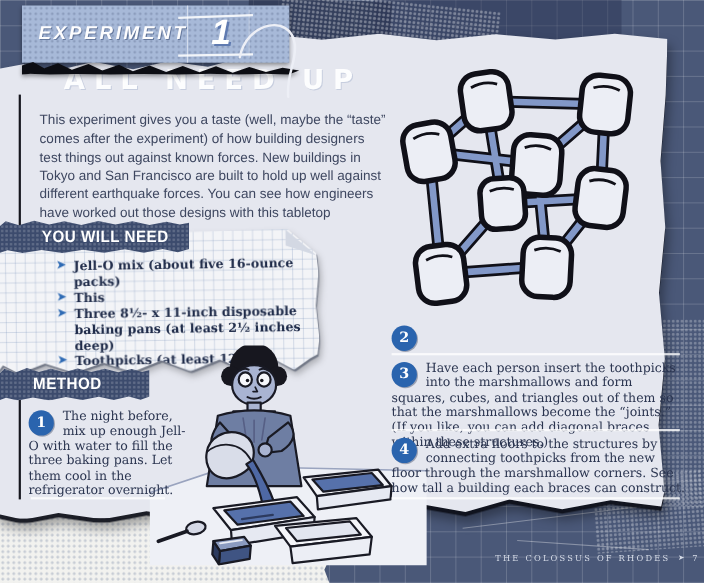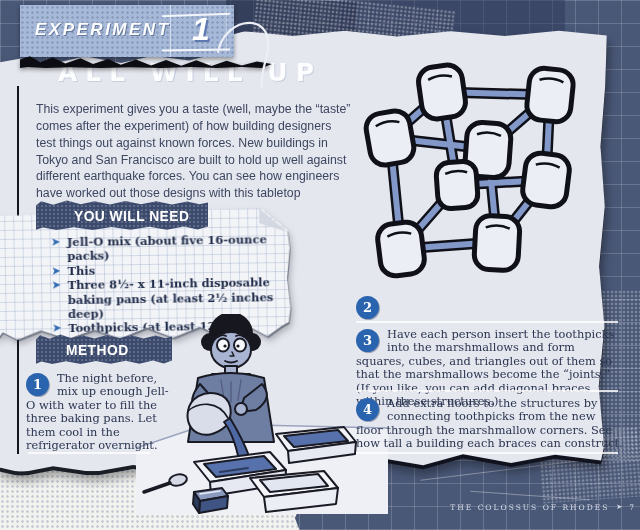--- a/index.html
+++ b/index.html
@@ -47,21 +47,21 @@
       612px 60px,607px 120px,611px 180px,605px 240px,610px 300px,604px 360px,609px 420px,606px 434px,
       560px 428px,516px 436px,468px 427px,428px 438px,378px 429px,330px 441px,298px 437px,258px 443px,
       218px 436px,178px 442px,138px 436px,98px 443px,58px 437px,26px 443px,0 437px);
   }
 
   .margin-line { position:absolute; left:17px; top:86px; width:2px; height:368px; background:#15161d; z-index:5; }
 
   
   .banner-wrap { position:absolute; left:20px; top:5px; z-index:10;
     filter:drop-shadow(0 2px 2px rgba(0,0,0,.4)); }
-  .banner { position:relative; width:214px; height:52px; background:#a7b9d8;
+  .banner { position:relative; width:243px; height:52px; background:#a7b9d8;
     background-image:radial-gradient(rgba(60,75,110,.25) 1px, transparent 1.5px); background-size:5px 5px; }
   .banner-label { position:absolute; left:15px; top:15px; color:#fdfdfe; font-weight:bold; font-style:italic;
     font-size:17px; letter-spacing:2.5px; text-shadow:1px 1px 0 rgba(60,80,120,.6); }
   .banner-vline { position:absolute; left:150px; top:0; width:1px; height:52px; background:rgba(255,255,255,.5); }
   .banner-vline2 { position:absolute; left:206px; top:4px; width:1px; height:44px; background:rgba(255,255,255,.3); }
   .banner-hline-top { position:absolute; left:142px; top:9px; width:68px; height:2px; background:rgba(255,255,255,.85); transform:rotate(-2deg); }
   .banner-hline-bot { position:absolute; left:142px; top:44px; width:68px; height:2px; background:rgba(255,255,255,.85); transform:rotate(-1deg); }
   .banner-number { position:absolute; left:158px; top:6px; width:46px; text-align:center; color:#fff;
     font-size:32px; font-weight:bold; font-style:italic; text-shadow:2px 2px 0 #5f7ab0; }
   .banner-tear { position:absolute; left:0px; top:50px; width:252px; height:13px; background:#0c0d13;
@@ -75,21 +75,21 @@
     font-family:"DejaVu Sans", sans-serif; font-weight:bold; font-size:25px; letter-spacing:8px;
     color:rgba(255,255,255,.95); text-shadow:1px 1px 0 rgba(175,185,210,.55); white-space:nowrap; }
 
   
   .intro { position:absolute; left:36px; top:101px; width:316px; z-index:6;
     font-size:12.3px; line-height:1.37; color:#3e4760; }
 
   
   .section-bar { position:absolute; z-index:8; background:#3c4b6d; color:#fff; display:flex; align-items:center;
     background-image:radial-gradient(rgba(255,255,255,.18) 1px, transparent 1.5px); background-size:4px 4px;
-    clip-path:polygon(0 18%,3% 4%,10% 16%,18% 2%,26% 14%,34% 4%,43% 15%,52% 3%,61% 14%,70% 4%,79% 15%,88% 5%,95% 14%,100% 8%,100% 88%,94% 98%,86% 88%,76% 99%,66% 89%,55% 99%,44% 90%,33% 100%,22% 91%,12% 100%,4% 92%,0 99%);margin-left:36px; }
+    clip-path:polygon(0 18%,3% 4%,10% 16%,18% 2%,26% 14%,34% 4%,43% 15%,52% 3%,61% 14%,70% 4%,79% 15%,88% 5%,95% 14%,100% 8%,100% 88%,94% 98%,86% 88%,76% 99%,66% 89%,55% 99%,44% 90%,33% 100%,22% 91%,12% 100%,4% 92%,0 99%); }
   .section-bar .bar-label { font-weight:bold; font-size:15px; letter-spacing:.5px; transform:scaleX(.92); transform-origin:left center; white-space:nowrap; }
   .ywn-bar { left:0; top:200px; width:172px; height:30px; padding-left:38px; }
   .method-bar { left:0; top:334px; width:136px; height:30px; padding-left:30px; }
 
   
   .graph-panel { position:absolute; left:-4px; top:210px; width:294px; height:128px; z-index:6;
     transform:rotate(-.8deg);
     filter:drop-shadow(1px 2px 0 rgba(40,50,75,.45)) drop-shadow(2px 4px 3px rgba(0,0,0,.25)); }
   .graph-inner { width:100%; height:100%; background-color:#f3f4f7;
     background-image:
@@ -163,21 +163,21 @@
       <span class="banner-hline-top"></span>
       <span class="banner-hline-bot"></span>
       <span class="banner-number">1</span>
     </div>
     <div class="banner-tear"></div>
   </div>
   <svg class="leader-curve" width="78" height="84">
     <path d="M6,42 C12,10 52,2 56,30 C58,46 48,58 50,78" fill="none" stroke="#edeff6" stroke-width="2.2" stroke-linecap="round"></path>
   </svg>
 
-  <div class="page-title">ALL WILL UP</div>
+  <div class="page-title">ALL NEED UP</div>
 
   <p class="intro">This experiment gives you a taste (well, maybe the “taste” comes after the experiment) of how building designers test things out against known forces. New buildings in Tokyo and San Francisco are built to hold up well against different earthquake forces. You can see how engineers have worked out those designs with this tabletop experiment.</p>
 
   <div class="graph-panel">
     <div class="graph-inner">
       <div class="need-item">
         <span class="bullet">➤</span>
         <span>Jell-O mix (about five 16-ounce packs)</span>
       </div>
       <div class="need-item">

